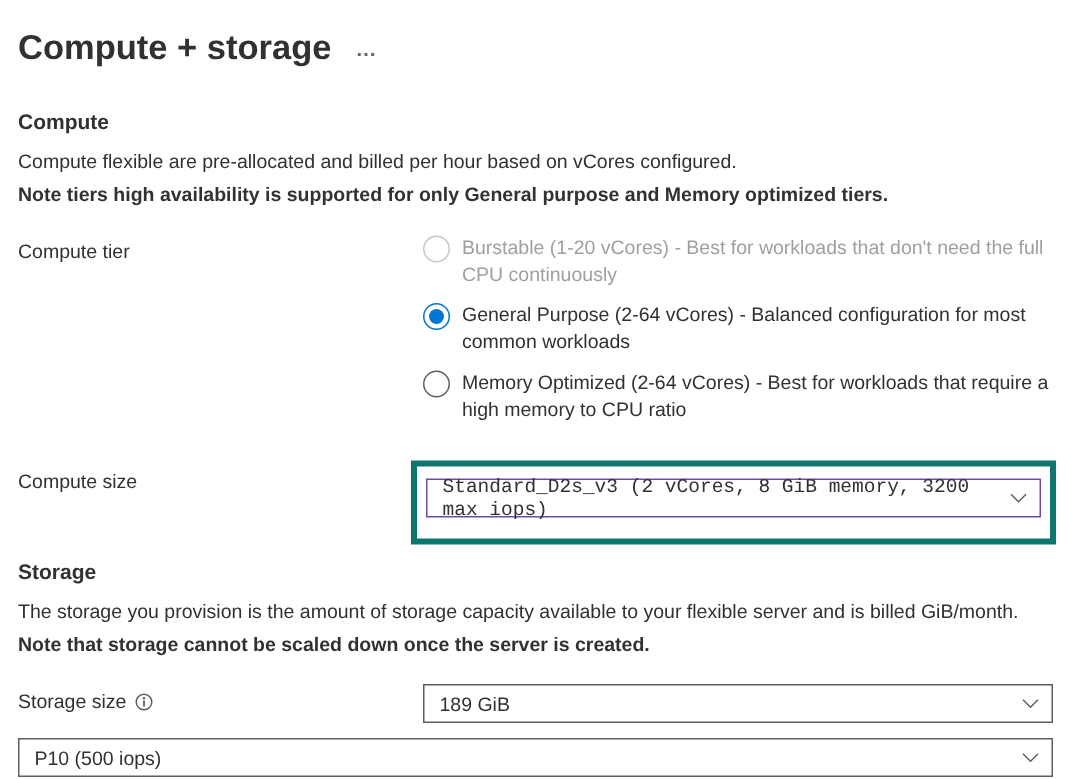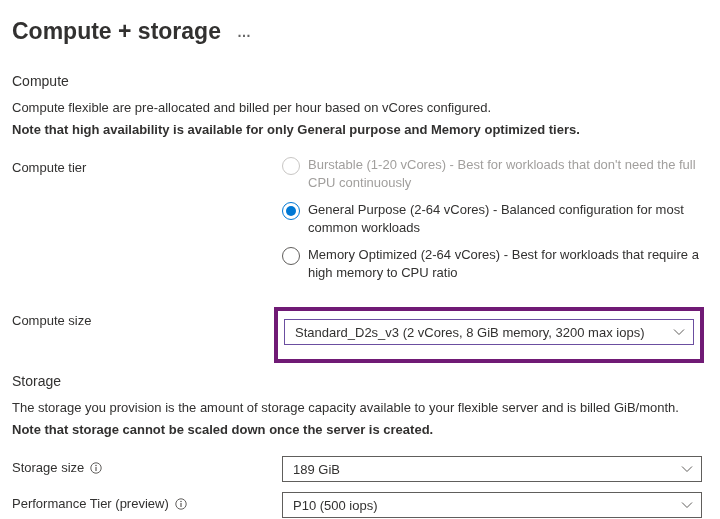--- a/index.html
+++ b/index.html
@@ -21,21 +21,21 @@
     gap: 16px;
   }
   .ellipsis {
     font-size: 14px;
     color: #666;
     letter-spacing: 2px;
     user-select: none;
   }
   h2 {
     font-size: 14px;
-    font-weight: 400;
+    font-weight: 700;
     margin: 0 0 10px 0;
   }
   .desc {
     font-size: 13px;
     line-height: 1.35;
     margin: 0 0 4px 0;
     color: #323130;
   }
   .desc.bold { font-weight: 700; margin-bottom: 18px; }
   .row {
@@ -77,25 +77,26 @@
   .radio-item.selected .radio-circle { border-color: #0078d4; }
   .radio-item.selected .radio-circle::after {
     content: "";
     position: absolute;
     left: 3px; top: 3px;
     width: 10px; height: 10px;
     border-radius: 50%;
     background: #0078d4;
   }
   .highlight-box {
-    border: 4px solid #701a75;
+    border: 4px solid #0f766e;
     padding: 8px 6px 14px 6px;
     margin-top: -2px;
     margin-left: -8px;
     margin-right: -2px;
+    font-family: Liberation Mono, monospace;
   }
   .select {
     width: 100%;
     height: 26px;
     border: 1px solid #605e5c;
     padding: 0 28px 0 10px;
     font-size: 13px;
     color: #323130;
     position: relative;
     display: flex;
@@ -119,21 +120,21 @@
 </head>
 <body>
 
 <h1>
   <span>Compute + storage</span>
   <span class="ellipsis">…</span>
 </h1>
 
 <h2>Compute</h2>
 <p class="desc">Compute flexible are pre-allocated and billed per hour based on vCores configured.</p>
-<p class="desc bold">Note that high availability is available for only General purpose and Memory optimized tiers.</p>
+<p class="desc bold">Note tiers high availability is supported for only General purpose and Memory optimized tiers.</p>
 
 <div class="row">
   <div class="label-col">Compute tier</div>
   <div class="ctrl-col">
     <div class="radio-group">
       <div class="radio-item disabled">
         <span class="radio-circle"></span>
         <span>Burstable (1-20 vCores) - Best for workloads that don't need the full CPU continuously</span>
       </div>
       <div class="radio-item selected">
@@ -187,30 +188,20 @@
       <span class="chev">
         <svg width="12" height="12" viewBox="0 0 12 12">
             <path d="M1 3.5 L6 8.5 L11 3.5" fill="none" stroke="#605e5c" stroke-width="1"></path>
           </svg>
       </span>
     </div>
   </div>
 </div>
 
 <div class="row">
-  <div class="label-col">
-    <span>Performance Tier (preview)</span>
-    <span class="info-icon">
-      <svg width="12" height="12" viewBox="0 0 12 12">
-          <circle cx="6" cy="6" r="5.2" fill="none" stroke="#605e5c" stroke-width="1"></circle>
-          <circle cx="6" cy="3.5" r="0.8" fill="#605e5c"></circle>
-          <rect x="5.4" y="5" width="1.2" height="4" fill="#605e5c"></rect>
-        </svg>
-    </span>
-  </div>
   <div class="ctrl-col">
     <div class="select">
       <span>P10 (500 iops)</span>
       <span class="chev">
         <svg width="12" height="12" viewBox="0 0 12 12">
             <path d="M1 3.5 L6 8.5 L11 3.5" fill="none" stroke="#605e5c" stroke-width="1"></path>
           </svg>
       </span>
     </div>
   </div>

